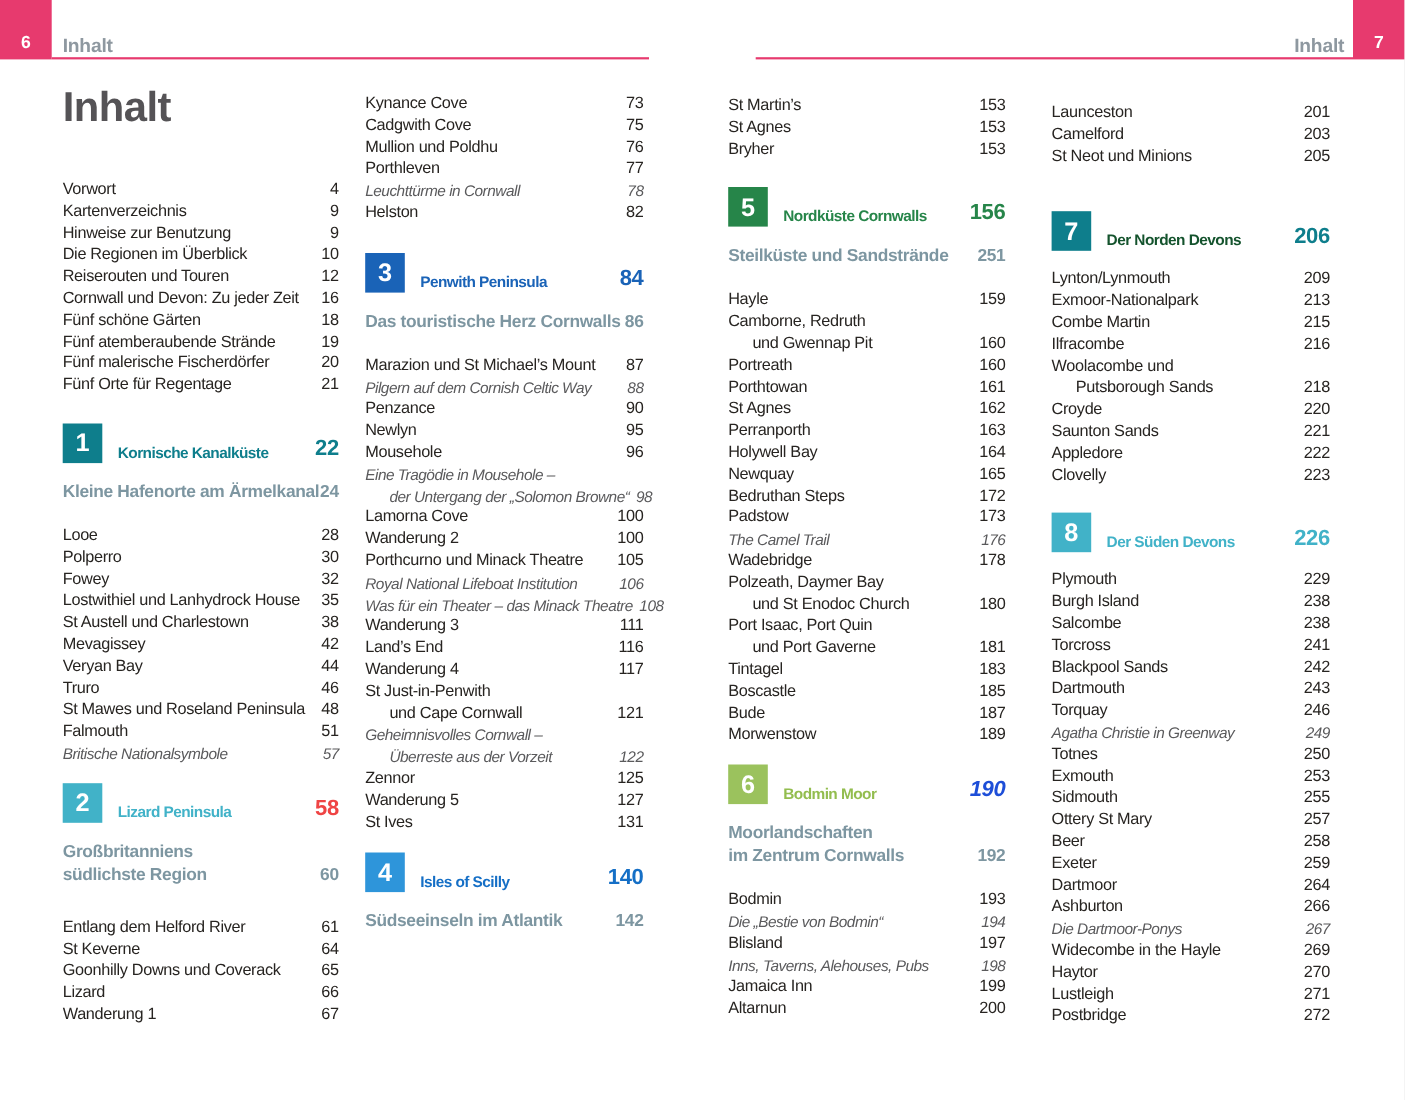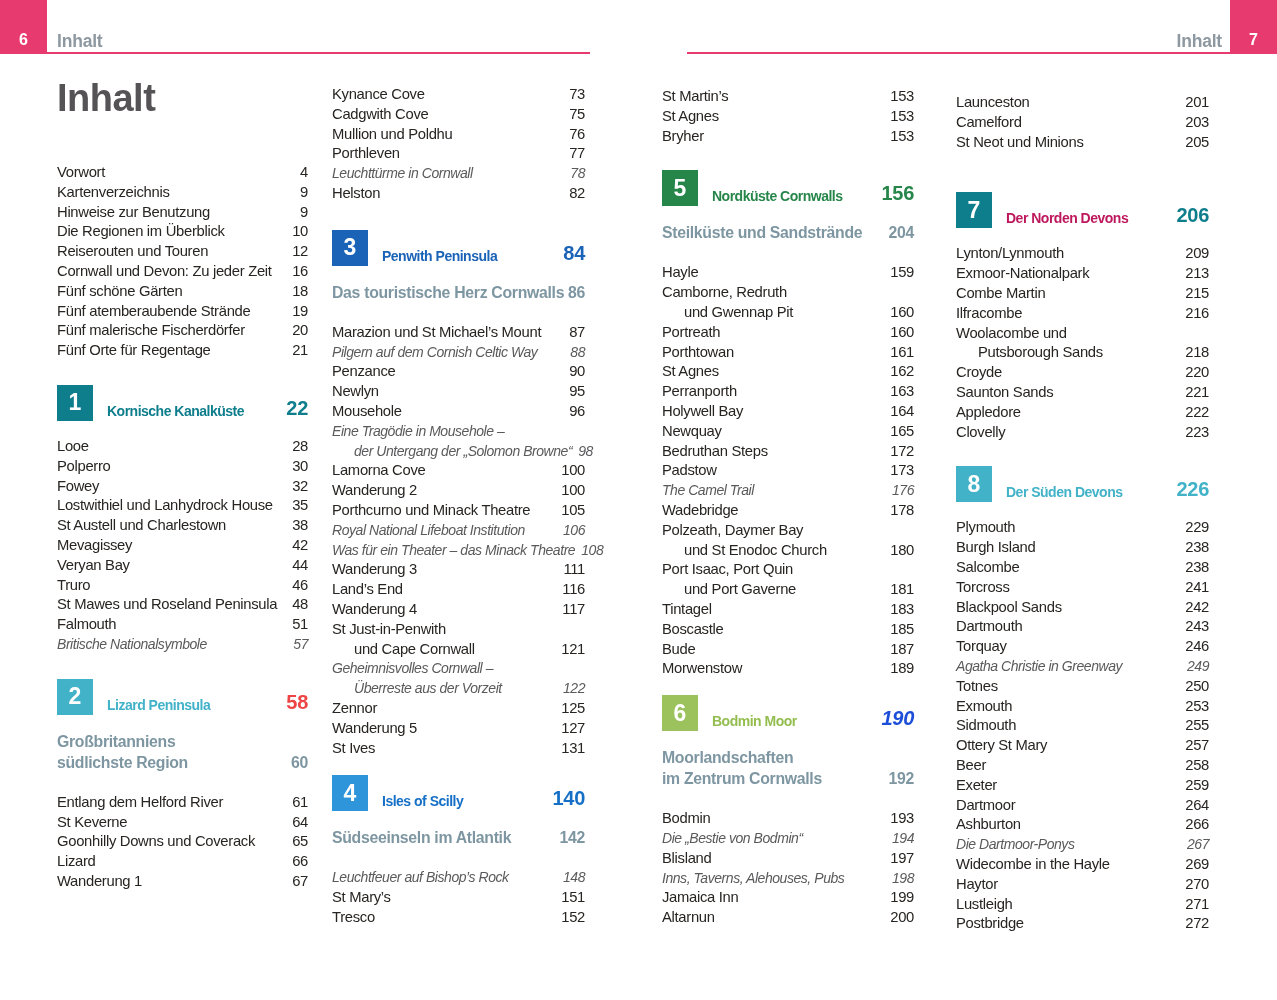--- a/index.html
+++ b/index.html
@@ -113,20 +113,26 @@
         <div class="row">
           <span class="t">Fünf Orte für Regentage</span>
           <span class="p">21</span>
         </div>
       </div>
       <div class="section">
         <span class="numbox" style="background: rgb(14, 126, 140);">1</span>
         <span class="st" style="color: rgb(14, 126, 140);">Kornische Kanalküste</span>
         <span class="sp" style="color: rgb(14, 126, 140);">22</span>
       </div>
+      <div class="subsection">
+        <div class="subrow">
+          <span class="t">Kleine Hafenorte am Ärmelkanal</span>
+          <span class="p">24</span>
+        </div>
+      </div>
       <div class="toc">
         <div class="row">
           <span class="t">Looe</span>
           <span class="p">28</span>
         </div>
         <div class="row">
           <span class="t">Polperro</span>
           <span class="p">30</span>
         </div>
         <div class="row">
@@ -336,34 +342,20 @@
         <span class="numbox" style="background: rgb(46, 149, 218);">4</span>
         <span class="st" style="color: rgb(21, 111, 198);">Isles of Scilly</span>
         <span class="sp" style="color: rgb(21, 111, 198);">140</span>
       </div>
       <div class="subsection">
         <div class="subrow">
           <span class="t">Südseeinseln im Atlantik</span>
           <span class="p">142</span>
         </div>
       </div>
-      <div class="toc">
-        <div class="row i">
-          <span class="t">Leuchtfeuer auf Bishop’s Rock</span>
-          <span class="p">148</span>
-        </div>
-        <div class="row">
-          <span class="t">St Mary’s</span>
-          <span class="p">151</span>
-        </div>
-        <div class="row">
-          <span class="t">Tresco</span>
-          <span class="p">152</span>
-        </div>
-      </div>
     </div>
   <div class="col" data-col="2">
       <div class="toc">
         <div class="row">
           <span class="t">St Martin’s</span>
           <span class="p">153</span>
         </div>
         <div class="row">
           <span class="t">St Agnes</span>
           <span class="p">153</span>
@@ -374,21 +366,21 @@
         </div>
       </div>
       <div class="section">
         <span class="numbox" style="background: rgb(38, 133, 73);">5</span>
         <span class="st" style="color: rgb(38, 133, 73);">Nordküste Cornwalls</span>
         <span class="sp" style="color: rgb(38, 133, 73);">156</span>
       </div>
       <div class="subsection">
         <div class="subrow">
           <span class="t">Steilküste und Sandstrände</span>
-          <span class="p">204</span>
+          <span class="p">251</span>
         </div>
       </div>
       <div class="toc">
         <div class="row">
           <span class="t">Hayle</span>
           <span class="p">159</span>
         </div>
         <div class="row">
           <span class="t">Camborne, Redruth</span>
           <span class="p"></span>
@@ -522,21 +514,21 @@
           <span class="t">Camelford</span>
           <span class="p">203</span>
         </div>
         <div class="row">
           <span class="t">St Neot und Minions</span>
           <span class="p">205</span>
         </div>
       </div>
       <div class="section">
         <span class="numbox" style="background: rgb(14, 126, 140);">7</span>
-        <span class="st" style="color: #be185d;">Der Norden Devons</span>
+        <span class="st" style="color: #14532d;">Der Norden Devons</span>
         <span class="sp" style="color: rgb(14, 126, 140);">206</span>
       </div>
       <div class="toc">
         <div class="row">
           <span class="t">Lynton/Lynmouth</span>
           <span class="p">209</span>
         </div>
         <div class="row">
           <span class="t">Exmoor-Nationalpark</span>
           <span class="p">213</span>

